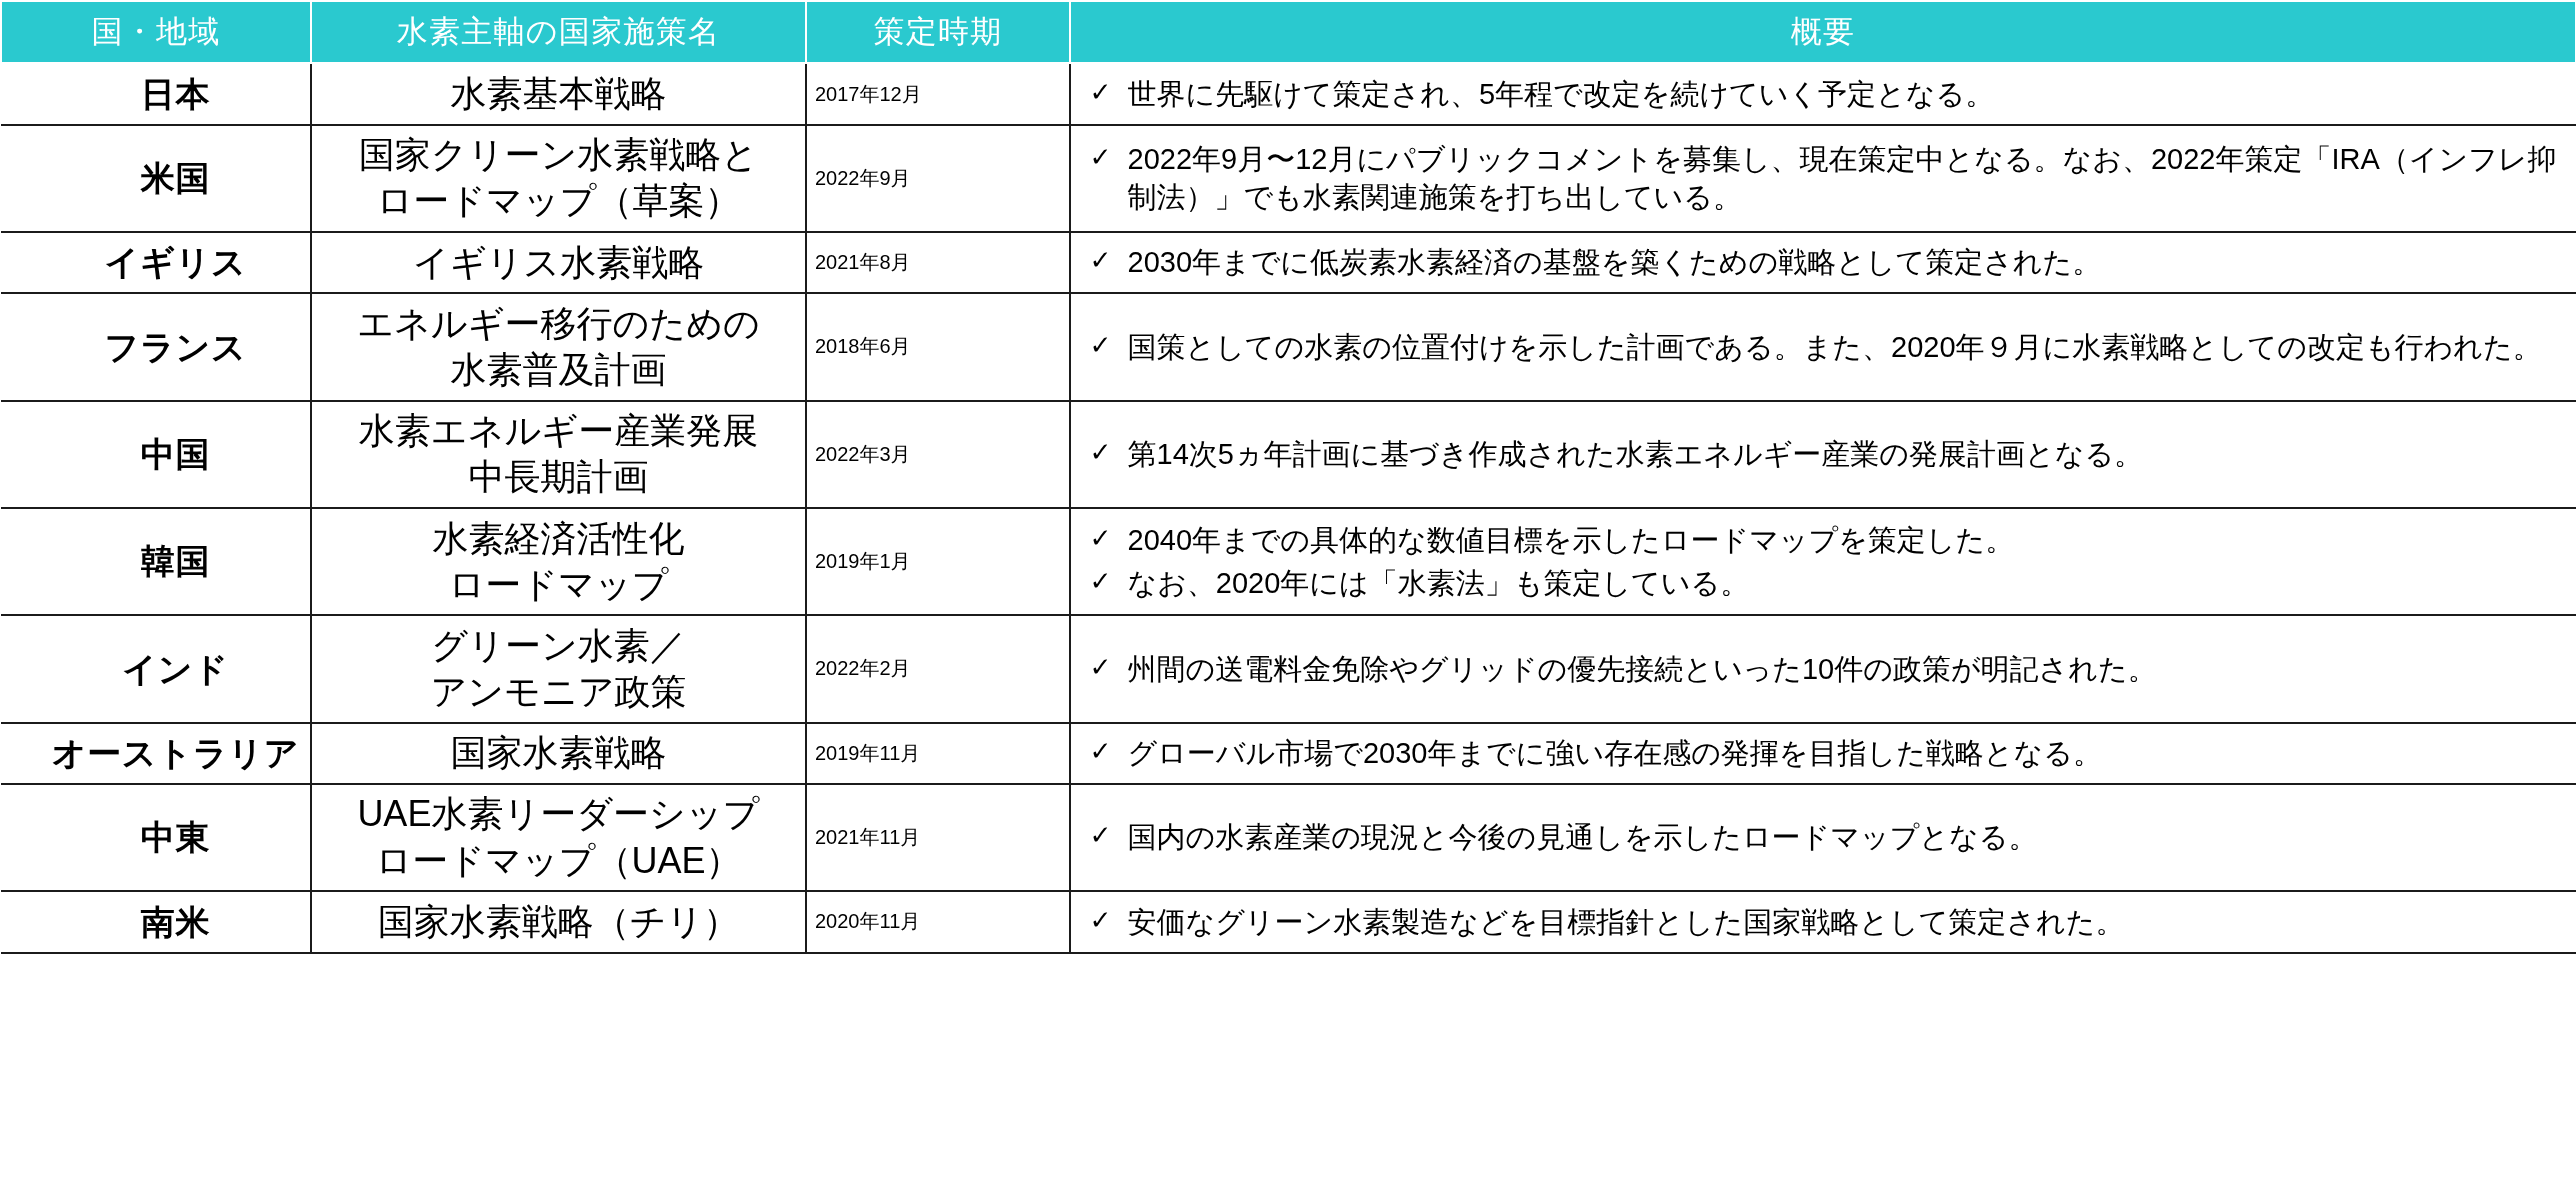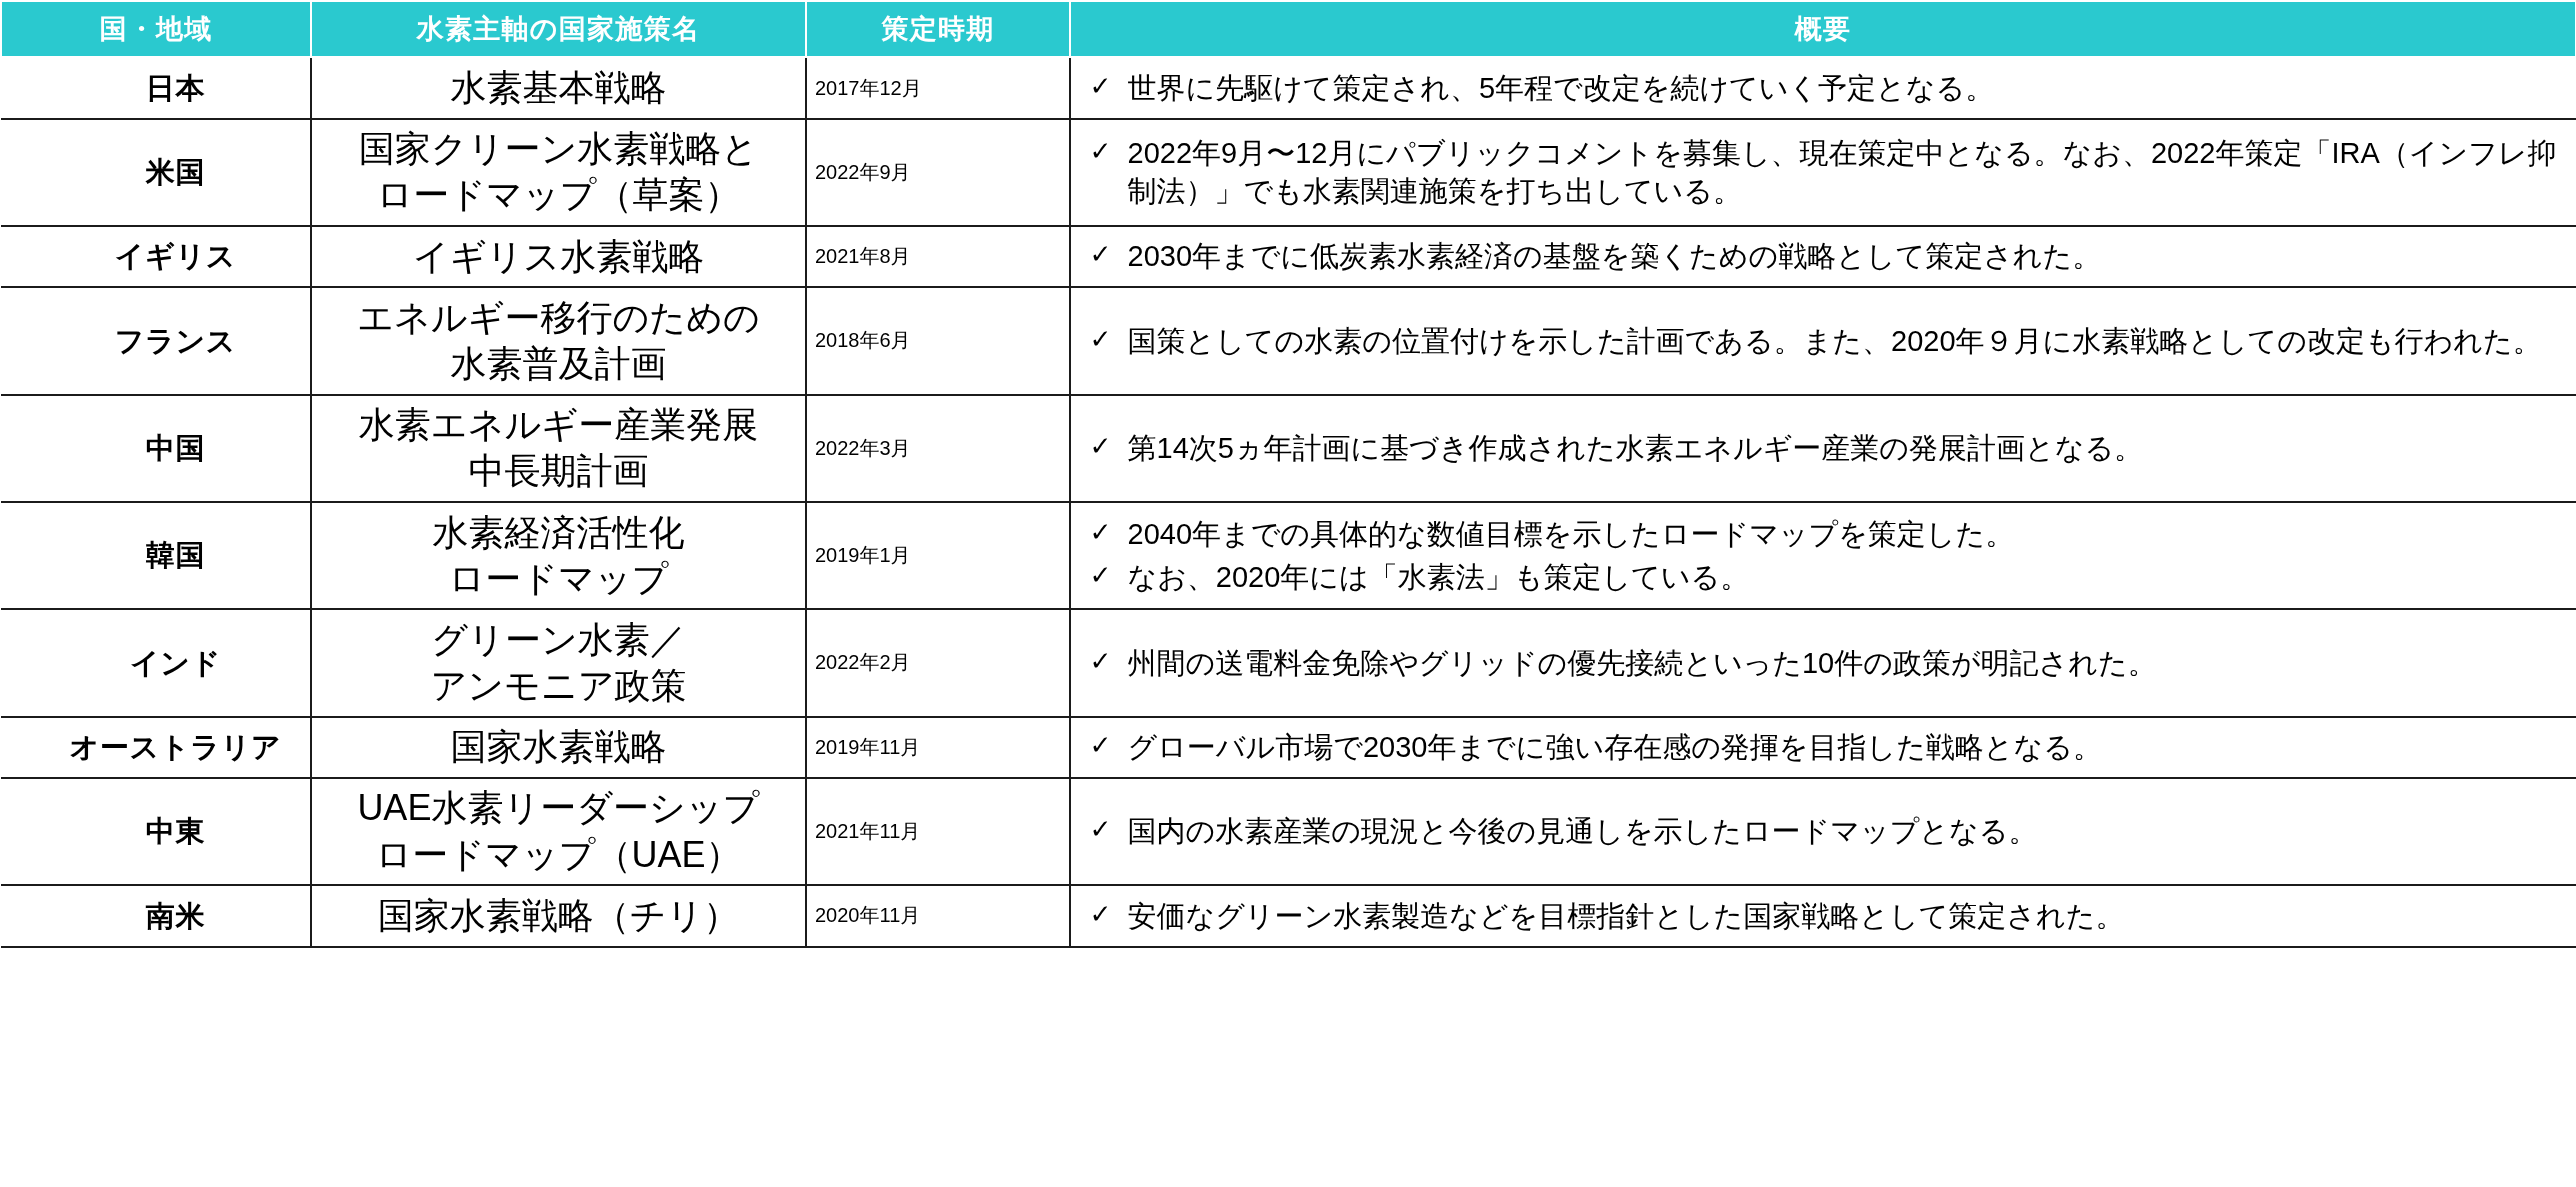--- a/index.html
+++ b/index.html
@@ -24,22 +24,22 @@
     width: 2576px;
   }
   table.policy-table col.c0 { width: 310px; }
   table.policy-table col.c1 { width: 495px; }
   table.policy-table col.c2 { width: 264px; }
   table.policy-table col.c3 { width: 1506px; }
 
   thead th {
     background: #2ac9cf;
     color: #ffffff;
-    font-size: 27px;
-    font-weight: bold;
+    font-size: 31px;
+    font-weight: normal;
     text-align: center;
     padding: 9.2px 6.6px;
     border: 2px solid #ffffff;
     letter-spacing: 1.3px;
     height: 49px;
     box-sizing: border-box;
   }
   tbody td {
     border-bottom: 2px solid #1b1b1b;
     border-right: 2px solid #1b1b1b;
@@ -54,21 +54,21 @@
   }
   tbody tr td:last-child {
     border-right: none;
   }
   tbody tr:first-child td {
     border-top: 2px solid #1b1b1b;
   }
   td.col-region {
     text-align: center;
     font-weight: bold;
-    font-size: 29px;
+    font-size: 34px;
     letter-spacing: 0.7px;
     line-height: 1.25;
     padding-left: 48px;
   }
   td.col-policy {
     text-align: center;
     font-size: 36px;
     line-height: 1.28;
   }
   td.col-date {

